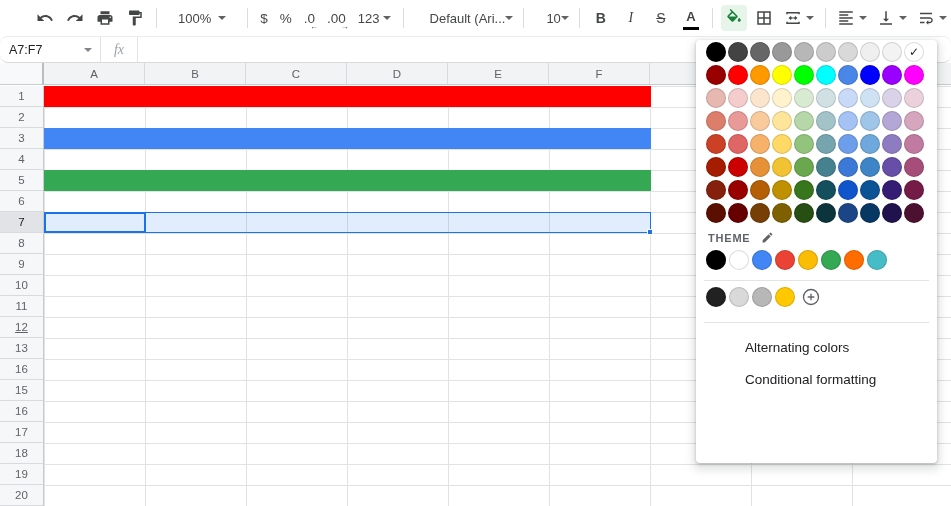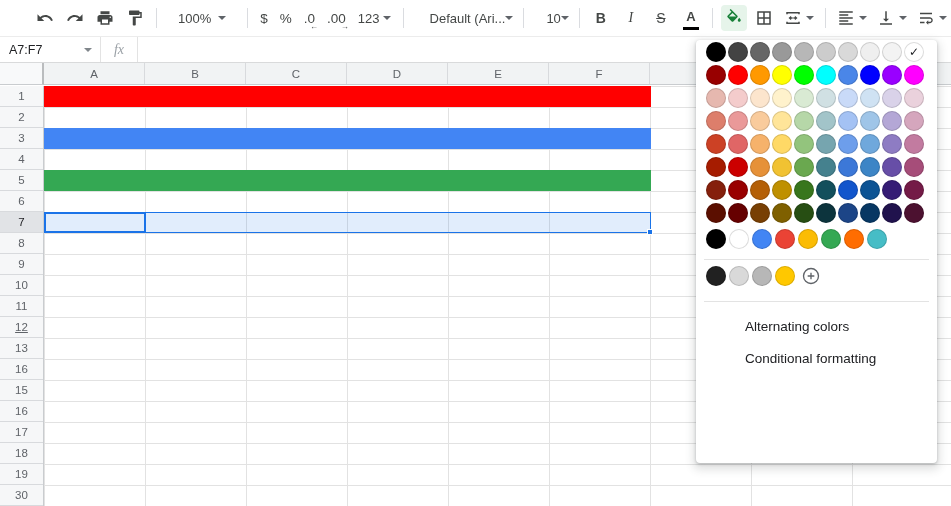--- a/index.html
+++ b/index.html
@@ -36,21 +36,21 @@
   .st-i { font-style:italic; font-size:14px; font-family:"Liberation Serif",serif; }
   .st-s { text-decoration:line-through; font-size:14px; }
   .st-a { font-weight:bold; font-size:13px; position:relative; padding-bottom:4px; }
   .a-bar { position:absolute; left:50%; transform:translateX(-50%); bottom:1px; width:16px; height:3px; background:#000; }
   .fill-active { background:#e6f4ea; color:#188038; }
 
   
   .formula-bar {
     position:absolute; left:0; top:36px; width:951px; height:27px;
     border-top:1px solid #ececec; border-bottom:1px solid #d9dadb;
-    display:flex; align-items:center; background:#fff;
+    display:flex; align-items:center; background:#fff;border-radius:8px;
   }
   .name-box { width:100px; height:100%; display:flex; align-items:center; justify-content:space-between; padding:0 8px 0 9px; font-size:12.5px; color:#202124; cursor:pointer; }
   .fb-sep { width:1px; height:100%; background:#e3e3e3; }
   .fx { width:36px; text-align:center; font-family:"Liberation Serif",serif; font-style:italic; font-size:14px; color:#9aa0a6; }
   .fb-input { flex:1; height:100%; }
 
   
   .corner-box {
     position:absolute; left:0; top:63px; width:44px; height:22px;
     background:#f8f9fa; border-right:2px solid #babcbe; border-bottom:1px solid #c9cccf;
@@ -259,21 +259,21 @@
     <div class="row-h" style="top: 189px;">10</div>
     <div class="row-h" style="top: 210px;">11</div>
     <div class="row-h" style="top: 231px; text-decoration: underline;">12</div>
     <div class="row-h" style="top: 252px;">13</div>
     <div class="row-h" style="top: 273px;">16</div>
     <div class="row-h" style="top: 294px;">15</div>
     <div class="row-h" style="top: 315px;">16</div>
     <div class="row-h" style="top: 336px;">17</div>
     <div class="row-h" style="top: 357px;">18</div>
     <div class="row-h" style="top: 378px;">19</div>
-    <div class="row-h" style="top: 399px;">30</div>
+    <div class="row-h" style="top: 399px;">20</div>
   </div>
 <div class="grid">
     <div class="fill-row" style="top: 0px; background: rgb(255, 0, 0);"></div>
     <div class="fill-row" style="top: 42px; background: rgb(66, 133, 244);"></div>
     <div class="fill-row" style="top: 84px; background: rgb(52, 168, 83);"></div>
     <div class="sel-range" style="top: 126px;"></div>
     <div class="active-cell" style="top: 126px;"></div>
     <div class="fill-handle" style="top: 143px; left: 603px;"></div>
   </div>
 
@@ -373,20 +373,26 @@
         <div class="sw" style="background: rgb(127, 96, 0);"></div>
         <div class="sw" style="background: rgb(39, 78, 19);"></div>
         <div class="sw" style="background: rgb(12, 52, 61);"></div>
         <div class="sw" style="background: rgb(28, 69, 135);"></div>
         <div class="sw" style="background: rgb(7, 55, 99);"></div>
         <div class="sw" style="background: rgb(32, 18, 77);"></div>
         <div class="sw" style="background: rgb(76, 17, 48);"></div>
       </div>
     </div>
 
+  <div class="sec-label">
+    <span>THEME</span>
+    <svg viewBox="0 0 24 24">
+        <path d="M3 17.25V21h3.75L17.81 9.94l-3.75-3.75L3 17.25zM20.71 7.04c.39-.39.39-1.02 0-1.41l-2.34-2.34a1 1 0 0 0-1.41 0l-1.83 1.83 3.75 3.75 1.83-1.83z"></path>
+      </svg>
+  </div>
   <div class="theme-row">
       <div class="sw" style="background: rgb(0, 0, 0);"></div>
       <div class="sw" style="background: rgb(255, 255, 255);"></div>
       <div class="sw" style="background: rgb(66, 133, 244);"></div>
       <div class="sw" style="background: rgb(234, 67, 53);"></div>
       <div class="sw" style="background: rgb(251, 188, 4);"></div>
       <div class="sw" style="background: rgb(52, 168, 83);"></div>
       <div class="sw" style="background: rgb(255, 109, 1);"></div>
       <div class="sw" style="background: rgb(70, 189, 198);"></div>
     </div>

